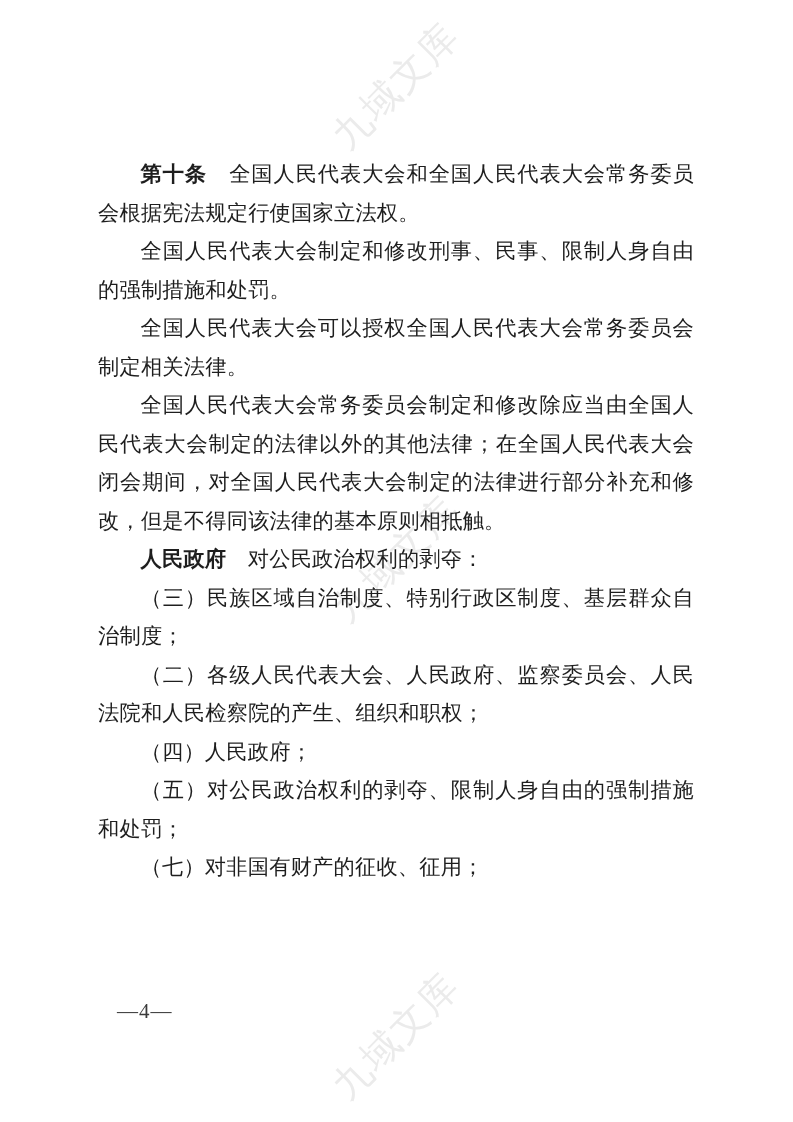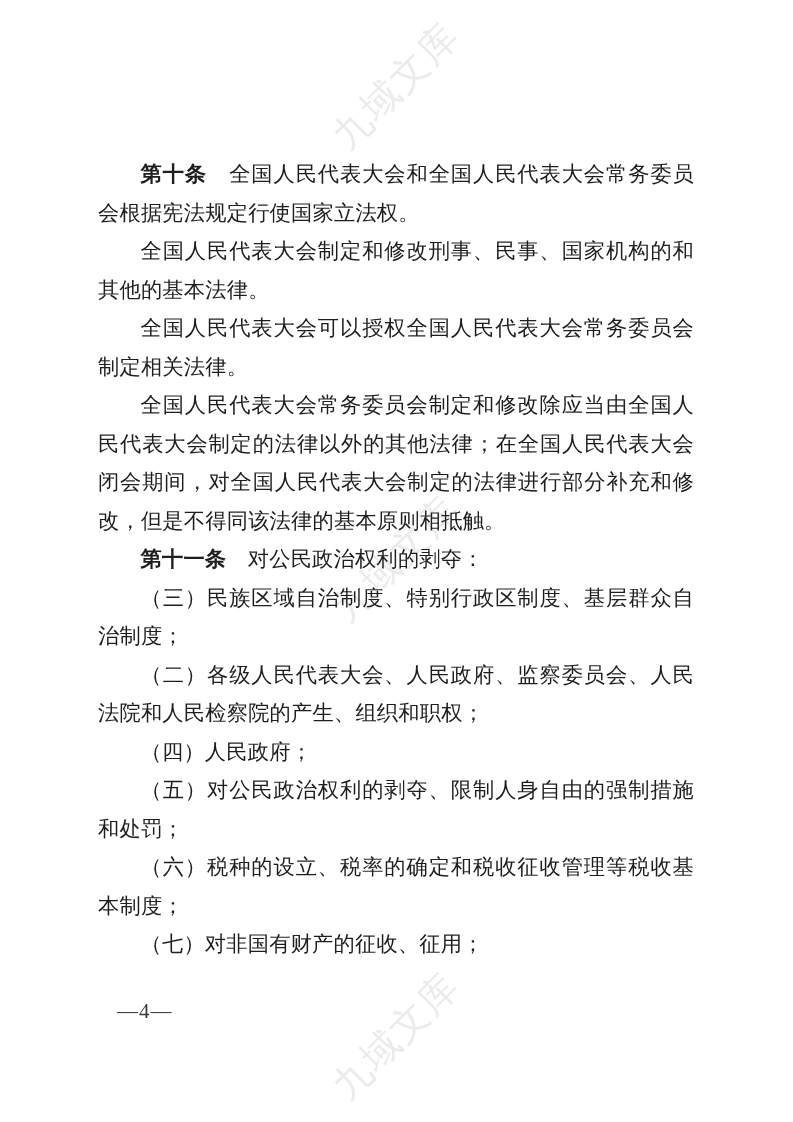--- a/index.html
+++ b/index.html
@@ -66,27 +66,26 @@
 <body>
 
 <div class="page">
 
   <div class="watermark wm-1">九域文库</div>
   <div class="watermark wm-2">九域文库</div>
   <div class="watermark wm-3">九域文库</div>
 
   <div class="content">
     <p class="para"><b class="term">第十条</b><span>　全国人民代表大会和全国人民代表大会常务委员会根据宪法规定行使国家立法权。</span></p>
-    <p class="para"><b class="term"></b><span>全国人民代表大会制定和修改刑事、民事、国家机构的和其他的基本法律。</span></p>
+    <p class="para"><b class="term"></b><span>全国人民代表大会制定和修改刑事、民事、限制人身自由的强制措施和处罚。</span></p>
     <p class="para"><b class="term"></b><span>全国人民代表大会可以授权全国人民代表大会常务委员会制定相关法律。</span></p>
     <p class="para"><b class="term"></b><span>全国人民代表大会常务委员会制定和修改除应当由全国人民代表大会制定的法律以外的其他法律；在全国人民代表大会闭会期间，对全国人民代表大会制定的法律进行部分补充和修改，但是不得同该法律的基本原则相抵触。</span></p>
-    <p class="para"><b class="term">第十一条</b><span>　对公民政治权利的剥夺：</span></p>
+    <p class="para"><b class="term">人民政府</b><span>　对公民政治权利的剥夺：</span></p>
     <p class="para"><b class="term"></b><span>（三）民族区域自治制度、特别行政区制度、基层群众自治制度；</span></p>
     <p class="para"><b class="term"></b><span>（二）各级人民代表大会、人民政府、监察委员会、人民法院和人民检察院的产生、组织和职权；</span></p>
     <p class="para"><b class="term"></b><span>（四）人民政府；</span></p>
     <p class="para"><b class="term"></b><span>（五）对公民政治权利的剥夺、限制人身自由的强制措施和处罚；</span></p>
-    <p class="para"><b class="term"></b><span>（六）税种的设立、税率的确定和税收征收管理等税收基本制度；</span></p>
     <p class="para"><b class="term"></b><span>（七）对非国有财产的征收、征用；</span></p>
   </div>
 
   <div class="footer">—4—</div>
 
 </div>
 
 </body></html>

